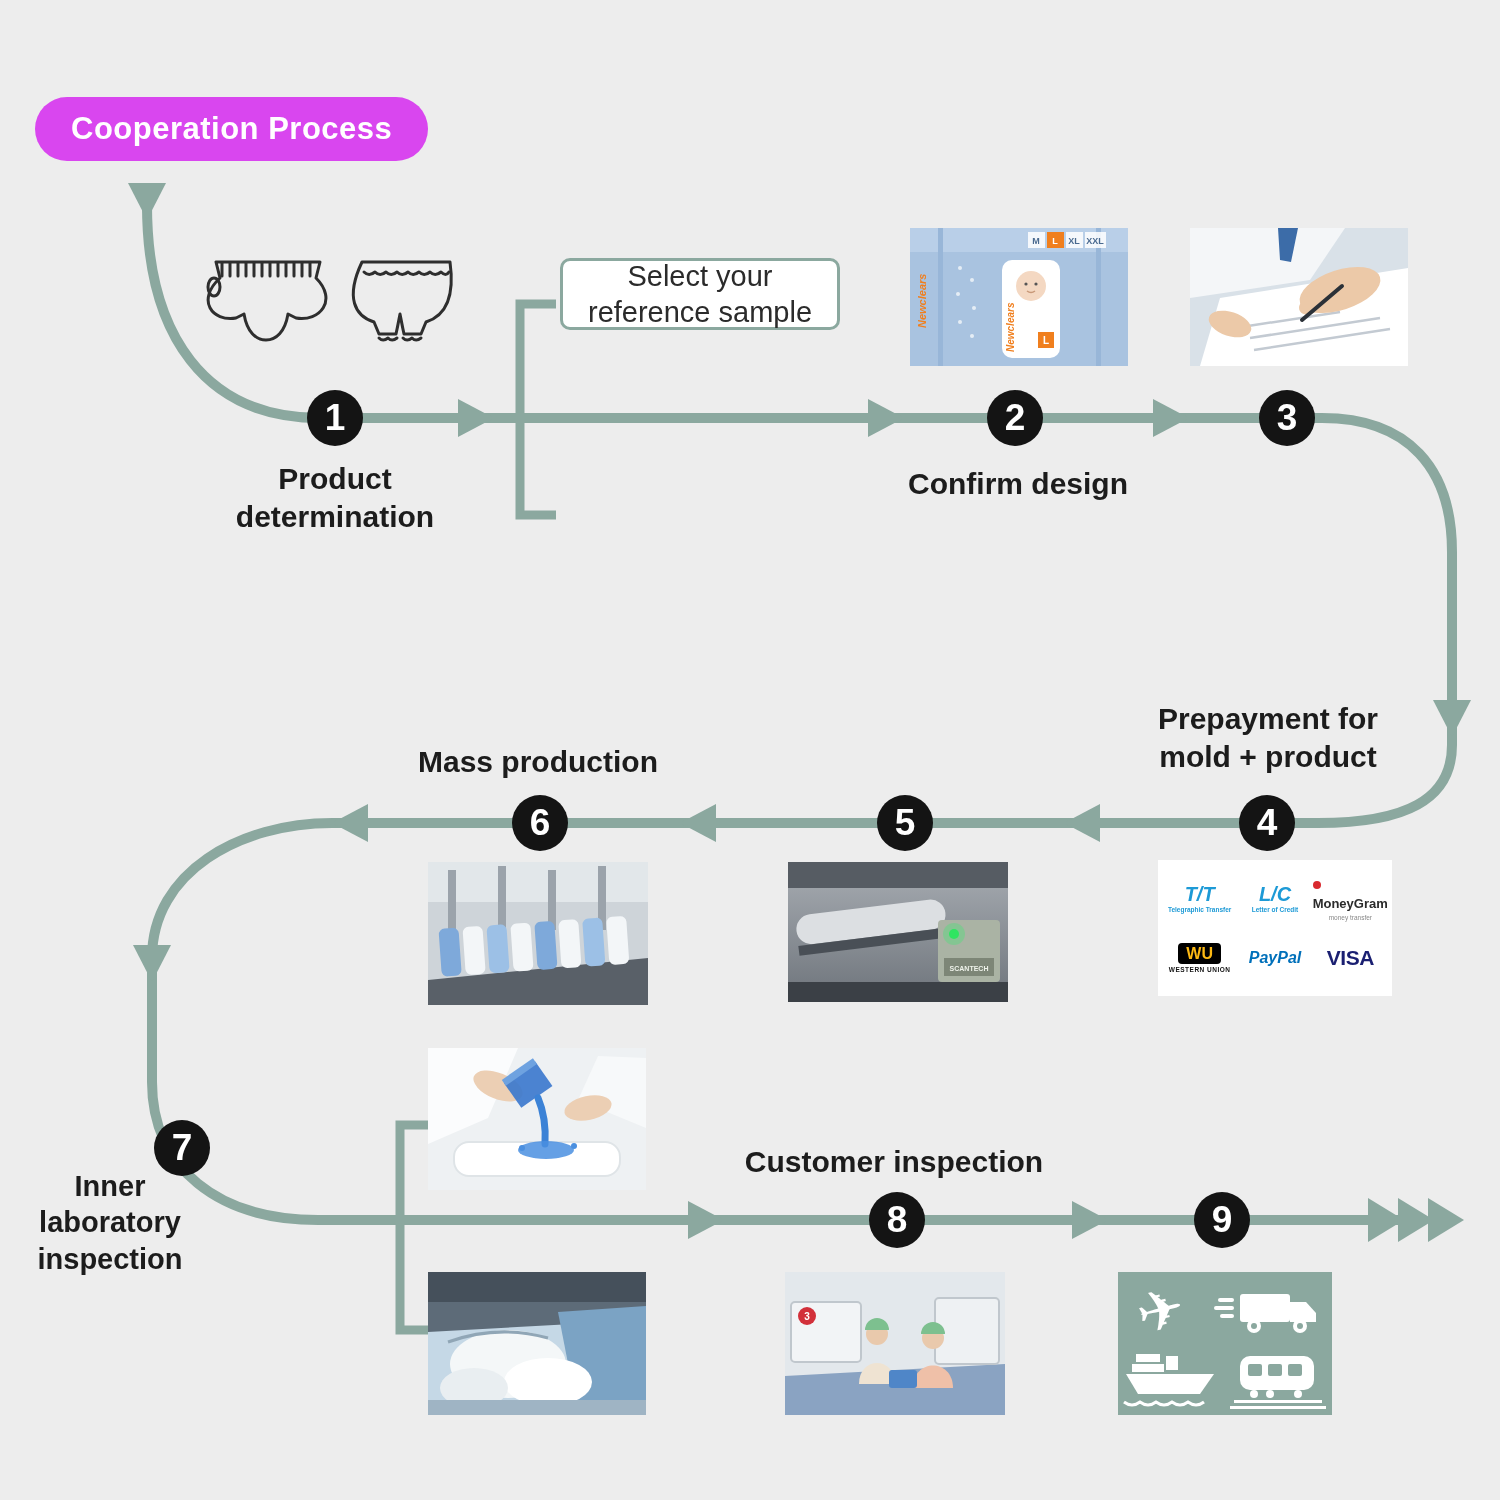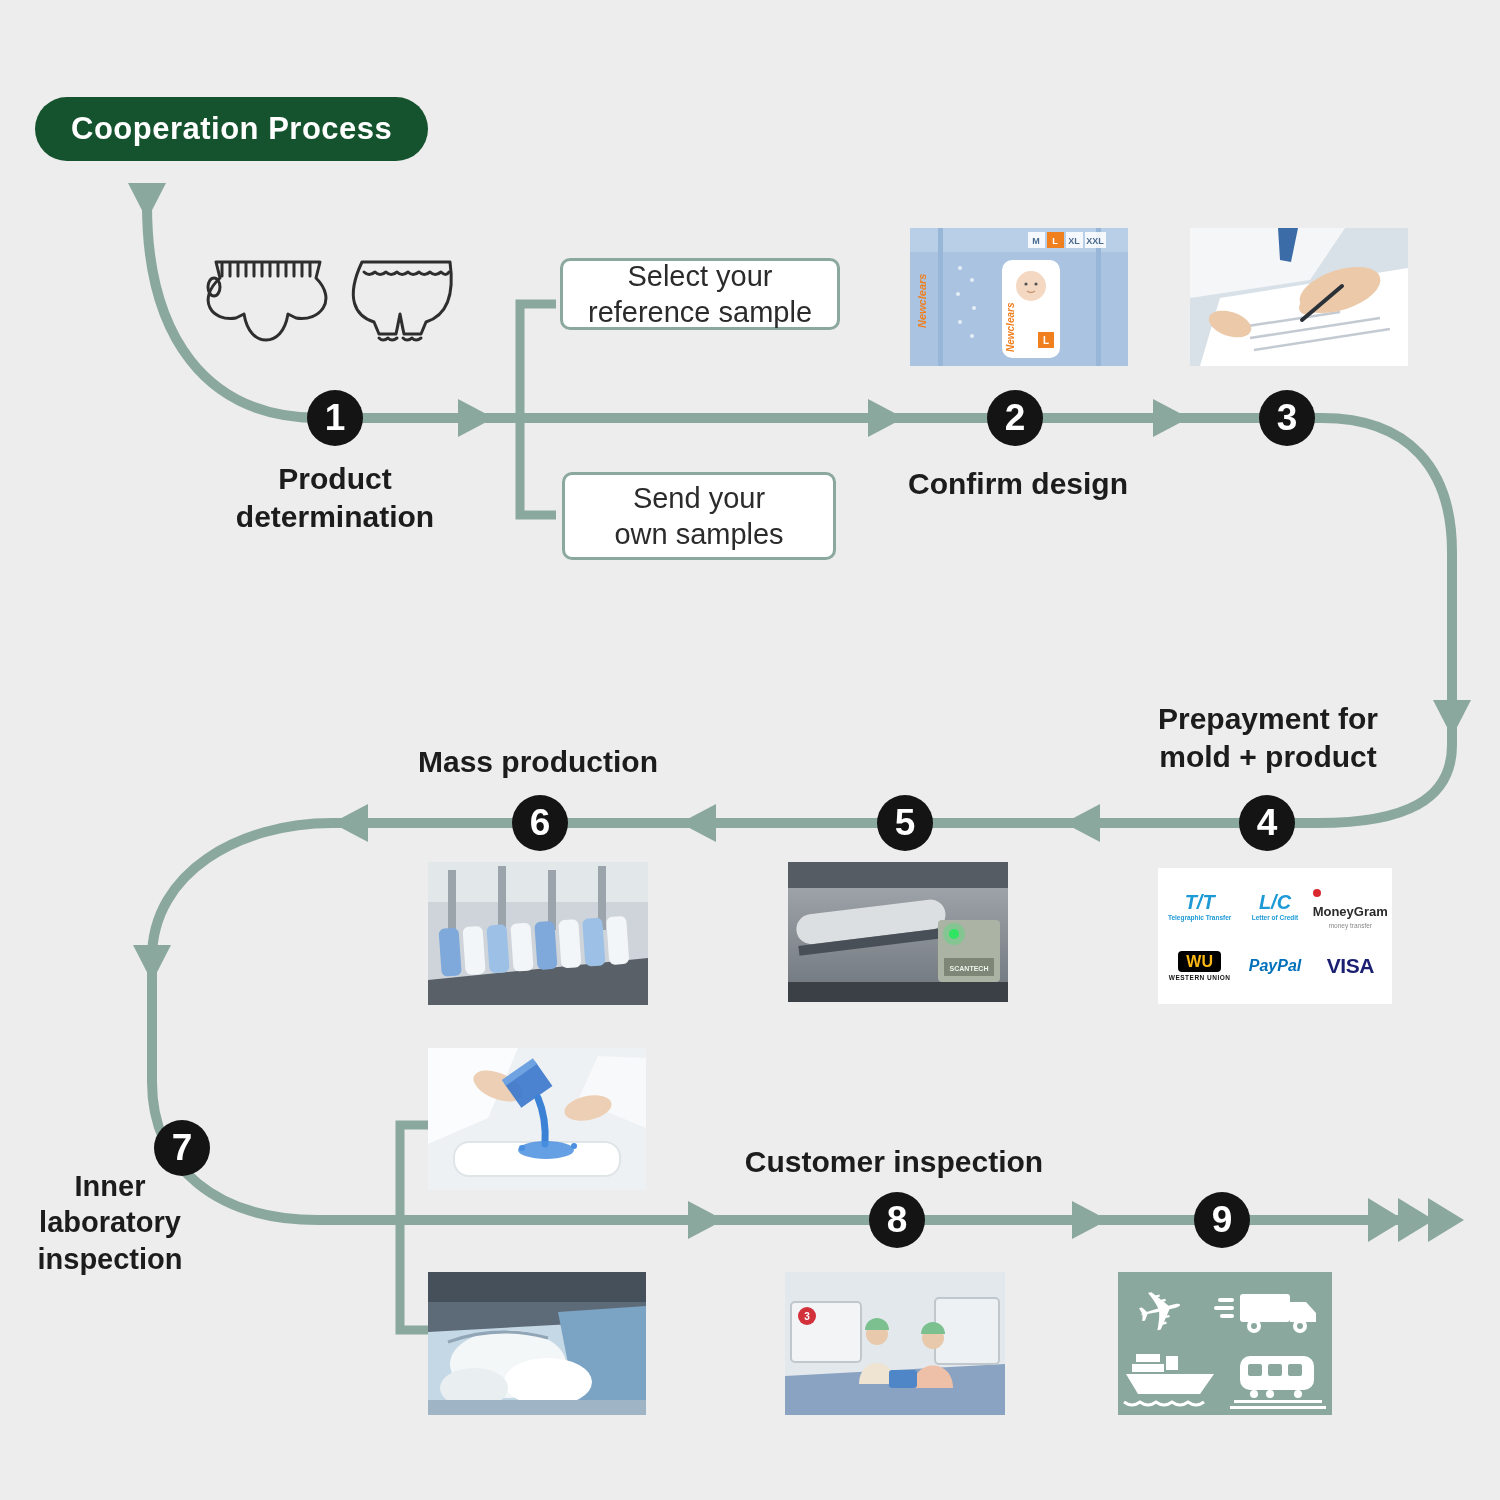--- a/index.html
+++ b/index.html
@@ -1,25 +1,25 @@
 <!DOCTYPE html>
 <html><head>
 <meta charset="utf-8">
 <style>
   * { margin:0; padding:0; box-sizing:border-box; }
   html,body { width:1500px; height:1500px; }
   body { background:#ededed; font-family:"Liberation Sans","DejaVu Sans",sans-serif; position:relative; overflow:hidden; }
   .canvas { position:absolute; inset:0; }
   .flow { position:absolute; left:0; top:0; z-index:1; }
-  .badge { position:absolute; left:35px; top:97px; background:#14532d; color:#fff; border-radius:32px; padding:14px 36px; font-size:31px; font-weight:bold; z-index:4; letter-spacing:.5px; }
+  .badge { position:absolute; left:35px; top:97px; background:#d946ef; color:#fff; border-radius:32px; padding:14px 36px; font-size:31px; font-weight:bold; z-index:4; letter-spacing:.5px; }
   .step { position:absolute; width:56px; height:56px; border-radius:50%; background:#141414; color:#fff; display:flex; align-items:center; justify-content:center; font-size:37px; font-weight:bold; transform:translate(-50%,-50%); z-index:3; }
   .lbl { position:absolute; transform:translateX(-50%); text-align:center; font-size:30px; font-weight:bold; color:#1c1c1c; z-index:3; line-height:1.25; }
   .opt { position:absolute; background:#fff; border:3px solid #8ba89f; border-radius:10px; display:flex; align-items:center; justify-content:center; text-align:center; font-size:29px; color:#2b2b2b; z-index:2; line-height:1.25; }
   .img { position:absolute; overflow:hidden; z-index:2; }
-  .pay { background:#fff;margin-top:8px; }
+  .pay { background:#fff; }
   .pay-grid { display:grid; grid-template-columns:1fr 1fr 1fr; grid-template-rows:1fr 1fr; width:100%; height:100%; align-items:center; justify-items:center; padding:8px 4px; }
   .pay-cell { display:flex; flex-direction:column; align-items:center; justify-content:center; }
   .pay-big { font-size:20px; font-weight:bold; font-style:italic; color:#1d9ad6; line-height:1; }
   .pay-sub { font-size:6.5px; font-weight:bold; color:#1d9ad6; margin-top:2px; }
   .mg-big { font-size:13px; font-weight:bold; color:#2b2b2b; line-height:1; }
   .mg-dot { display:inline-block; width:8px; height:8px; border-radius:50%; background:#d9292f; vertical-align:middle; margin-right:2px; }
   .mg-sub { font-size:6.5px; color:#888; margin-top:2px; }
   .wu-box { background:#000; color:#fdb913; font-weight:bold; font-size:16px; padding:2px 8px; border-radius:4px; line-height:1.1; }
   .wu-sub { font-size:6.5px; font-weight:bold; color:#111; margin-top:2px; letter-spacing:.5px; }
   .pp-big { font-size:16px; font-weight:bold; font-style:italic; color:#0070ba; }
@@ -91,23 +91,20 @@
   <div class="lbl" style="left:335px;top:460px;width:272px">Product determination</div>
   <div class="lbl" style="left:1018px;top:465px;width:300px">Confirm design</div>
   <div class="lbl" style="left:1268px;top:700px;width:255px">Prepayment for mold + product</div>
   <div class="lbl" style="left:538px;top:743px;width:320px">Mass production</div>
   <div class="lbl" style="left:894px;top:1143px;width:360px">Customer inspection</div>
   <div class="lbl" style="left:110px;top:1168px;width:185px;font-size:29px">Inner laboratory inspection</div>
 
   <div class="opt" style="left:560px;top:258px;width:280px;height:72px">
     <span style="max-width:232px">Select your reference sample</span>
   </div>
-  <div class="opt" style="left:562px;top:472px;width:274px;height:88px">
-    <span style="max-width:170px">Send your own samples</span>
-  </div>
 
   <div class="img" style="left:198px;top:240px;width:266px;height:120px">
     <svg width="266" height="120" viewBox="0 0 266 120">
       <g stroke="#2e2e2e" stroke-width="3" fill="none" stroke-linejoin="round" stroke-linecap="round">
         <path d="M18,22 H122 L118,38 C140,60 122,82 98,78 L90,74 C87,92 78,100 68,100 C58,100 49,92 46,74 L38,78 C14,82 -2,60 22,38 Z"></path>
         <path d="M24,23 V36 M32,23 V36 M40,23 V36 M48,23 V36 M56,23 V36 M64,23 V36 M72,23 V36 M80,23 V36 M88,23 V36 M96,23 V36 M104,23 V36 M112,23 V36"></path>
         <ellipse cx="16" cy="47" rx="6" ry="9"></ellipse>
       </g>
       <g stroke="#2e2e2e" stroke-width="3" fill="none" stroke-linejoin="round" stroke-linecap="round">
         <path d="M164,22 H252 C257,58 247,76 228,82 L223,94 H206 C204,85 203,79 202,74 C201,79 200,85 198,94 H181 L176,82 C157,76 147,58 164,22 Z"></path>

